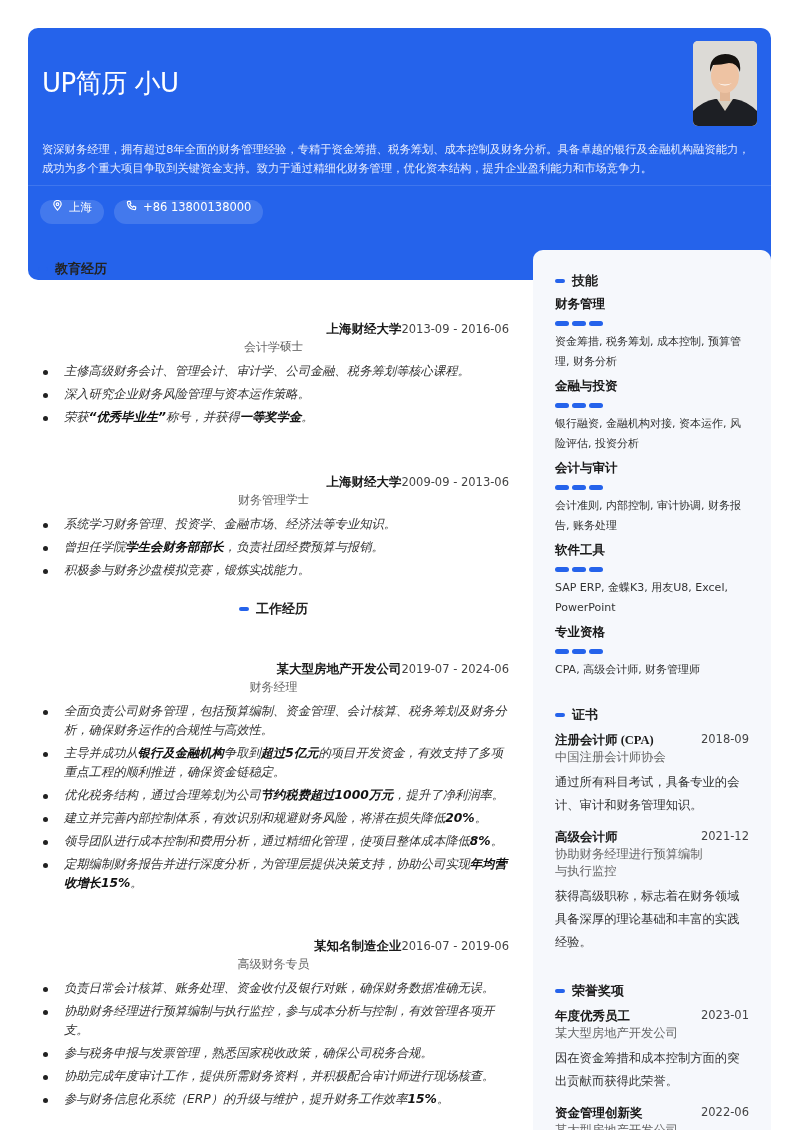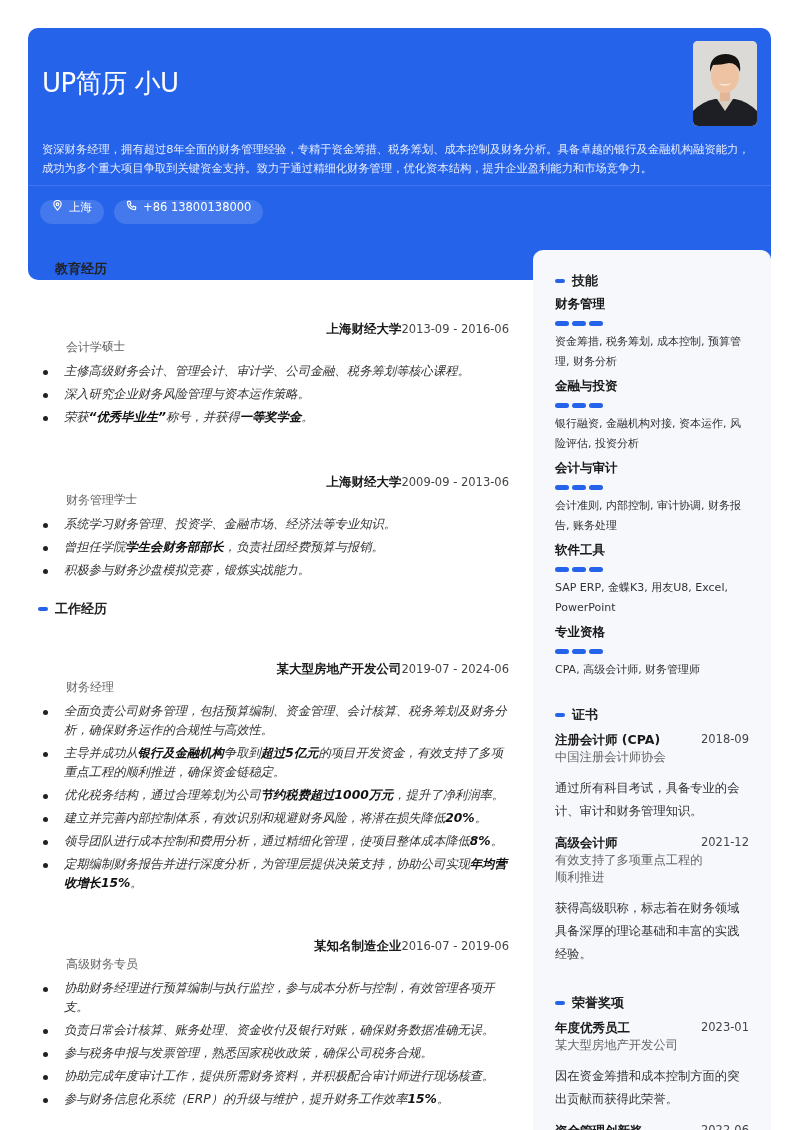--- a/index.html
+++ b/index.html
@@ -31,21 +31,21 @@
   .chip svg { width: 11px; height: 11px; }
 
   .main { position: absolute; left: 38px; top: 260px; width: 471px; }
   .section-title { display: flex; align-items: center; gap: 7px; font-size: 13px; font-weight: bold; color: #222; height: 18px; }
   .section-title .bar { width: 10px; height: 4px; border-radius: 2px; background: #2563eb; }
 
   .entry { margin-top: 8px; }
   .entry-head { display: flex; justify-content: flex-end; align-items: baseline; font-size: 12.5px; }
   .entry-head .org { font-weight: bold; color: #1a1a1a; }
   .entry-head .date { font-size: 11.5px; color: #444; margin-top: 36px; }
-  .entry-sub { display: flex; justify-content: flex-start; font-size: 12px; color: #666; margin-top: 1px; margin-left: 28px; }
+  .entry-sub { display: flex; justify-content: center; font-size: 12px; color: #666; margin-top: 1px; }
   .entry-sub .deg { font-size: 11.5px; color: #555; }
   ul.bullets { list-style: none; margin-top: 6px; font-style: italic; }
   ul.bullets li {
     position: relative; padding-left: 26px; font-size: 12.3px; line-height: 19px; color: #333; margin-bottom: 4px;
   }
   ul.bullets li::before {
     content: ""; position: absolute; left: 5px; top: 8px; width: 5px; height: 5px; border-radius: 50%; background: #222;
   }
   ul.bullets li b { font-weight: bold; color: #111; }
 
@@ -53,24 +53,24 @@
     position: absolute; left: 533px; top: 250px; width: 238px; height: 900px;
     background: #f6f8fc; border-radius: 10px; padding: 22px 22px 0 22px;
   }
   .skill-name { font-size: 12.5px; font-weight: bold; color: #1a1a1a; margin-top: 6px; }
   .dots { display: flex; gap: 3px; margin-top: 8px; }
   .dots span { width: 14px; height: 5px; border-radius: 3px; background: #2563eb; }
   .skill-desc { font-size: 11px; line-height: 20px; color: #333; margin-top: 6px; margin-bottom: 4px; }
 
   .side-entry { margin-top: 8px; }
   .side-entry .row { display: flex; justify-content: space-between; font-size: 12.5px; }
-  .side-entry .row .t { font-weight: bold; color: #1a1a1a; }
+  .side-entry .row .t { font-weight: bold; color: #1a1a1a; font-family: Liberation Serif, serif; }
   .side-entry .row .d { font-size: 11.5px; color: #444; }
   .side-entry .issuer { font-size: 12.3px; color: #666; line-height: 17px; width: 160px; }
-  .side-entry .desc { font-size: 12.3px; line-height: 23px; color: #333; margin-top: 11px; width: 190px; }
+  .side-entry .desc { font-size: 12.3px; line-height: 23px; color: #333; margin-top: 5px; width: 190px; }
 </style>
 </head>
 <body>
 
 <div class="header">
   <div class="name">UP简历 小U</div>
   <div class="photo">
     <svg width="64" height="85" viewBox="0 0 64 85">
       <rect width="64" height="85" fill="#dcdad6"></rect>
       <path d="M0 85 L0 70 Q10 60 22 58 L42 58 Q54 60 64 70 L64 85 Z" fill="#1d1f24"></path>
@@ -131,21 +131,21 @@
       <span>财务管理</span>
       <span class="deg">学士</span>
     </div>
     <ul class="bullets">
         <li><span>系统学习财务管理、投资学、金融市场、经济法等专业知识。</span></li>
         <li><span>曾担任学院<b>学生会财务部部长</b>，负责社团经费预算与报销。</span></li>
         <li><span>积极参与财务沙盘模拟竞赛，锻炼实战能力。</span></li>
       </ul>
   </div>
 
-  <div class="section-title" style="margin-top:20px;">
+  <div class="section-title" style="margin-top:20px;justify-content:center;">
     <span class="bar"></span>
     <span>工作经历</span>
   </div>
 
   <div class="entry">
     <div class="entry-head">
       <span class="org">某大型房地产开发公司</span>
       <span class="date">2019-07 - 2024-06</span>
     </div>
     <div class="entry-sub">
@@ -163,22 +163,22 @@
 
   <div class="entry" style="margin-top:10px;">
     <div class="entry-head">
       <span class="org">某知名制造企业</span>
       <span class="date">2016-07 - 2019-06</span>
     </div>
     <div class="entry-sub">
       <span>高级财务专员</span>
     </div>
     <ul class="bullets">
+        <li><span>负责日常会计核算、账务处理、资金收付及银行对账，确保财务数据准确无误。</span></li>
         <li><span>协助财务经理进行预算编制与执行监控，参与成本分析与控制，有效管理各项开支。</span></li>
-        <li><span>负责日常会计核算、账务处理、资金收付及银行对账，确保财务数据准确无误。</span></li>
         <li><span>参与税务申报与发票管理，熟悉国家税收政策，确保公司税务合规。</span></li>
         <li><span>协助完成年度审计工作，提供所需财务资料，并积极配合审计师进行现场核查。</span></li>
         <li><span>参与财务信息化系统（ERP）的升级与维护，提升财务工作效率<b>15%</b>。</span></li>
       </ul>
   </div>
 </div>
 
 <div class="sidebar">
   <div class="section-title">
     <span class="bar"></span>
@@ -241,21 +241,21 @@
       <span class="d">2018-09</span>
     </div>
     <div class="issuer">中国注册会计师协会</div>
     <div class="desc">通过所有科目考试，具备专业的会计、审计和财务管理知识。</div>
   </div>
   <div class="side-entry" style="margin-top:12px;">
     <div class="row">
       <span class="t">高级会计师</span>
       <span class="d">2021-12</span>
     </div>
-    <div class="issuer" style="width:150px;">有效支持了多项重点工程的顺利推进</div>
+    <div class="issuer" style="width:150px;">协助财务经理进行预算编制与执行监控</div>
     <div class="desc">获得高级职称，标志着在财务领域具备深厚的理论基础和丰富的实践经验。</div>
   </div>
 
   <div class="section-title" style="margin-top:28px;">
     <span class="bar"></span>
     <span>荣誉奖项</span>
   </div>
   <div class="side-entry">
     <div class="row">
       <span class="t">年度优秀员工</span>

